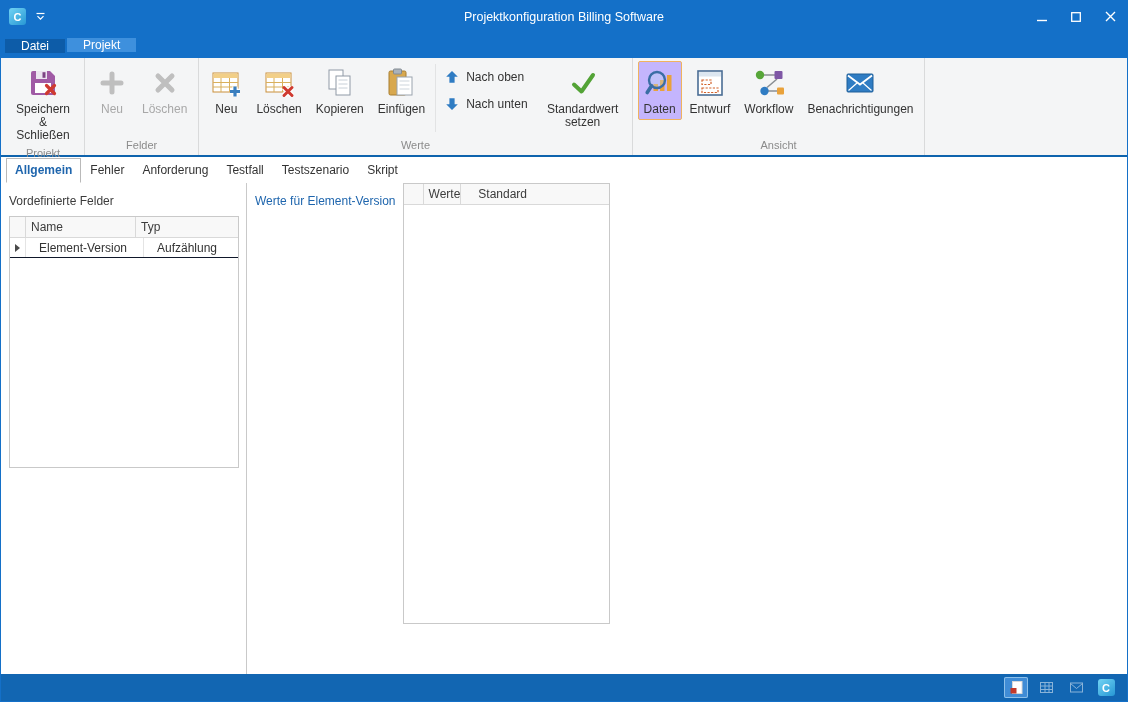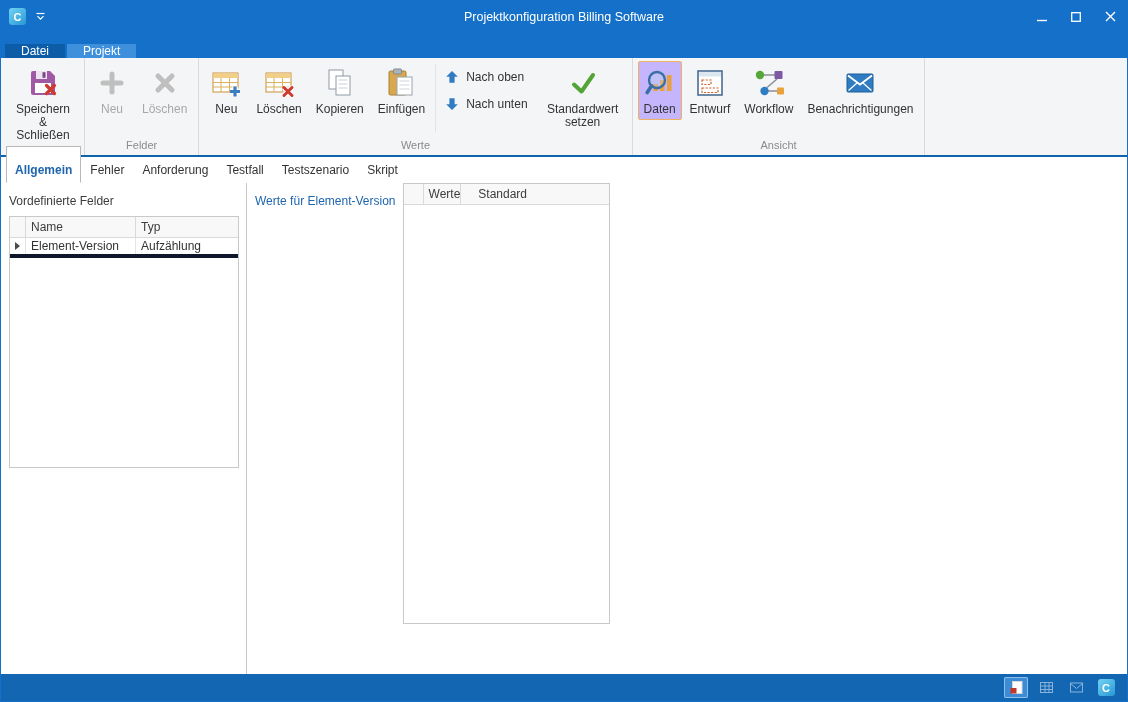--- a/index.html
+++ b/index.html
@@ -9,21 +9,21 @@
 
   
   .titlebar{height:31px;background:#1470c8;flex:0 0 auto;display:flex;align-items:center;position:relative;color:#fff;}
   .tb-left{display:flex;align-items:center;gap:9px;padding-left:8px;z-index:2;}
   .app-logo{width:17px;height:17px;border-radius:3px;background:linear-gradient(140deg,#72d4f4,#2697d4);display:flex;align-items:center;justify-content:center;font-size:11px;font-weight:bold;color:#fff;}
   .tb-title{position:absolute;left:0;right:0;top:0;bottom:0;display:flex;align-items:center;justify-content:center;font-size:12.5px;}
   .tb-controls{margin-left:auto;display:flex;z-index:2;}
   .wbtn{width:34px;height:31px;display:flex;align-items:center;justify-content:center;}
 
   
-  .ribbon-tabs{height:26px;background:#1470c8;display:flex;align-items:flex-end;padding-left:3px;flex:0 0 auto;}
+  .ribbon-tabs{height:26px;background:#1470c8;display:flex;align-items:center;padding-left:3px;flex:0 0 auto;}
   .rtab{display:flex;align-items:center;padding:0 16px;font-size:12px;color:#fff;}
   .rtab-datei{background:#0d5ca8;margin:1px 2px 0 1px;}
   .rtab-projekt{background:#3e90dd;}
 
   
   .ribbon{height:99px;background:#f4f5f6;border-bottom:2px solid #0e63ad;display:flex;flex:0 0 auto;padding-left:1px;}
   .rgroup{display:flex;flex-direction:column;border-right:1px solid #d9dadb;}
   .rg-body{flex:1;display:flex;align-items:flex-start;padding:3px 4px 0;}
   .rg-caption{font-size:11px;color:#8b8b8b;text-align:center;padding:1px 0 4px;}
   .btn-big{display:flex;flex-direction:column;align-items:center;min-width:44px;padding:5px 5px 3px;margin:0 1px;border:1px solid transparent;border-radius:2px;font-size:12px;color:#333;}
@@ -34,31 +34,31 @@
   .icon32{width:32px;height:32px;flex:0 0 auto;}
   .icon16{width:16px;height:16px;flex:0 0 auto;}
   .btn-col{display:flex;flex-direction:column;align-items:flex-start;gap:7px;padding:6px 2px 0 2px;}
   .btn-small{display:flex;align-items:center;gap:6px;font-size:12px;color:#333;padding:2px 8px 2px 3px;border-radius:2px;white-space:nowrap;}
   .w70{width:72px;}
   .w86{width:88px;}
   .vsep{width:1px;background:#e2e3e4;align-self:stretch;margin:3px 3px 6px;}
 
   
   .doc-tabs{height:26px;display:flex;align-items:flex-end;padding-left:5px;background:#fff;flex:0 0 auto;}
-  .dtab{font-size:12px;color:#333;padding:16px 8px 5px;border:1px solid transparent;}
+  .dtab{font-size:12px;color:#333;padding:4px 8px 5px;border:1px solid transparent;}
   .dtab.selected{color:#1e65ad;font-weight:bold;border-color:#b9b9b9;border-bottom-color:#fff;background:#fff;}
 
   
   .content{flex:1;display:flex;min-height:0;background:#fff;}
   .left-panel{width:246px;flex:0 0 auto;border-right:1px solid #c9c9c9;display:flex;flex-direction:column;}
   .panel-title{font-size:12px;color:#3c3c3c;padding:11px 0 8px 8px;}
   .lgrid{margin-left:8px;width:230px;height:252px;border:1px solid #c9c9c9;background:#fff;}
   .grid-header{display:flex;border-bottom:1px solid #d9d9d9;background:#f8f8f8;height:21px;}
   .gh-cell{font-size:12px;color:#3c3c3c;display:flex;align-items:center;padding-left:5px;border-right:1px solid #d9d9d9;}
-  .grid-row{display:flex;height:20px;border-bottom:4px solid #0f172a;}
+  .grid-row{display:flex;height:20px;border-bottom:1px solid #0f172a;gap:8px;}
   .gr-cell{font-size:12px;color:#333;display:flex;align-items:center;padding-left:5px;border-right:1px solid #e4e4e4;overflow:hidden;}
   .col-ind{width:16px;flex:0 0 auto;padding-left:0;justify-content:center;}
   .col-name{width:110px;flex:0 0 auto;}
   .col-typ{flex:1;border-right:none;}
   .tri{width:0;height:0;border-left:5px solid #4a4a4a;border-top:4px solid transparent;border-bottom:4px solid transparent;}
   .right-panel{flex:1;display:flex;flex-direction:row;min-width:0;}
   .rp-title{font-size:12px;color:#1e65ad;padding:11px 0 6px 8px;}
   .rgrid{margin:0 7px;border:1px solid #c9c9c9;height:441px;background:#fff;}
   .col-rind{width:20px;flex:0 0 auto;}
   .col-werte{flex:1;}

